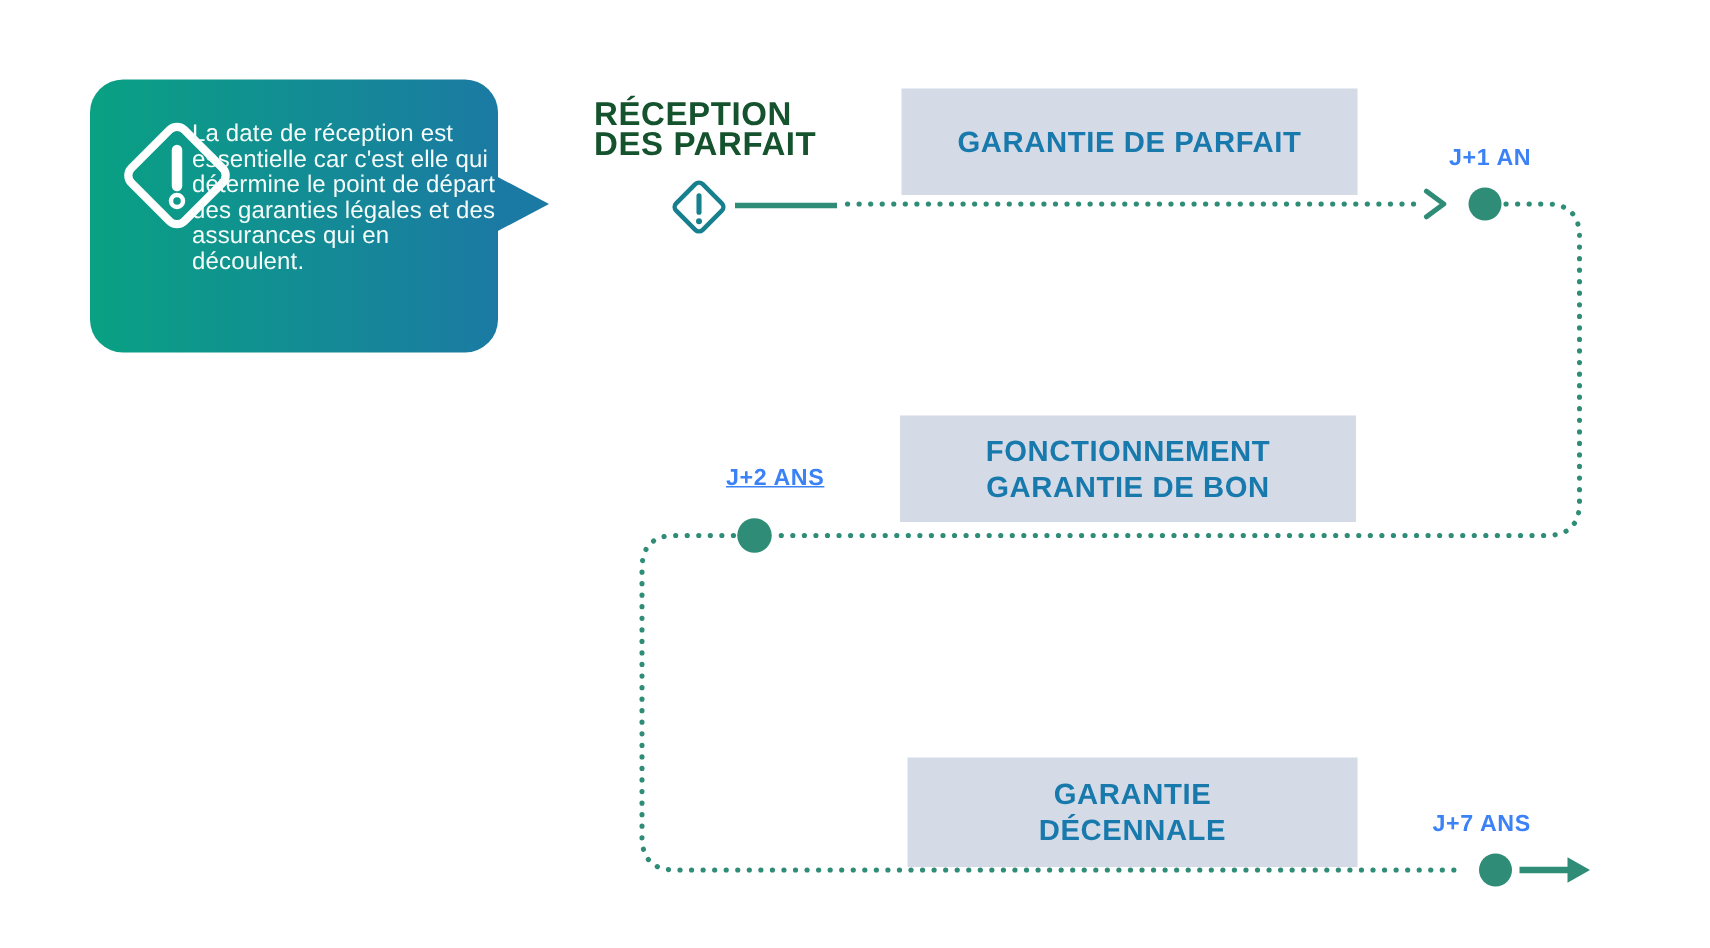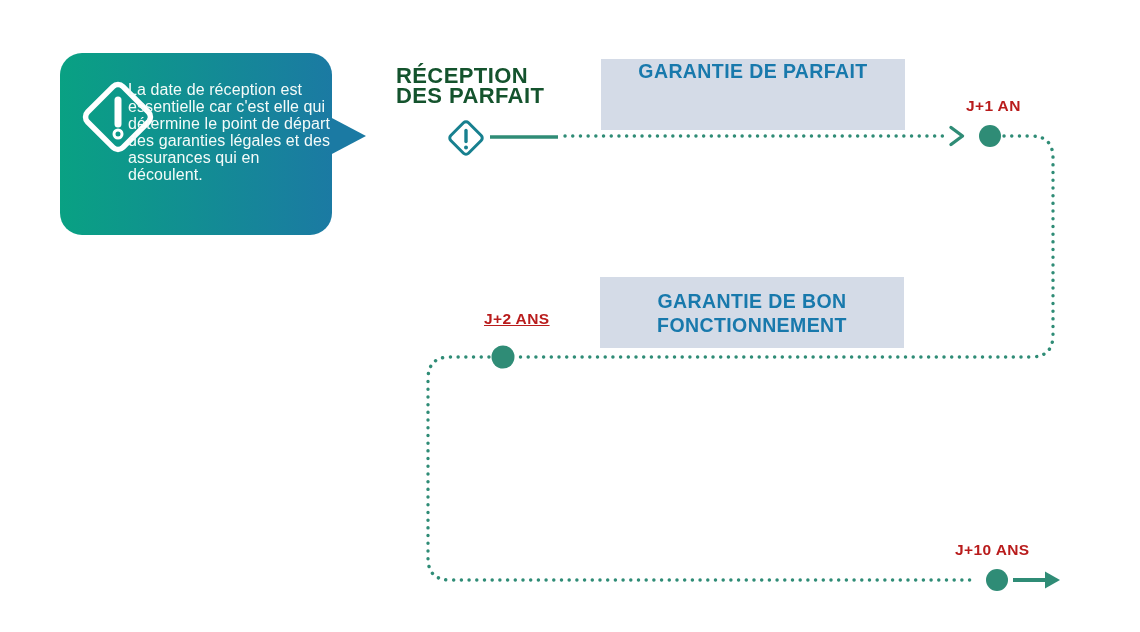--- a/index.html
+++ b/index.html
@@ -34,27 +34,27 @@
     white-space:nowrap;
   }
 
   
   .wbox{
     position:absolute;width:304px;height:71px;background:#D4DBE7;z-index:2;
     display:flex;flex-direction:column;align-items:center;justify-content:center;
     color:#1879AC;font-weight:bold;font-size:19.5px;line-height:24px;letter-spacing:.4px;
     text-align:center;white-space:nowrap;
   }
-  .wbox-1{left:601px;top:59px;justify-content:space-between;}
+  .wbox-1{left:601px;top:59px;}
   .wbox-2{left:600px;top:277px;}
   .wbox-3{left:605px;top:505px;width:300px;height:73px;}
 
   
   .milestone-label{
-    position:absolute;z-index:2;color:#b91c1c;font-weight:bold;font-size:15.5px;
+    position:absolute;z-index:2;color:#3b82f6;font-weight:bold;font-size:15.5px;
     letter-spacing:.4px;white-space:nowrap;
   }
   .ml-j1{left:966px;top:97px;}
   .ml-j2{left:484px;top:310px;text-decoration:underline;}
   .ml-j10{left:955px;top:541px;}
 </style>
 </head>
 <body>
 
 <div class="stage">
@@ -101,21 +101,25 @@
 
   <div class="reception-label">
     <div>RÉCEPTION</div>
     <div>DES PARFAIT</div>
   </div>
 
   <div class="wbox wbox-1">
     <div>GARANTIE DE PARFAIT</div>
   </div>
   <div class="wbox wbox-2">
+    <div>FONCTIONNEMENT</div>
     <div>GARANTIE DE BON</div>
-    <div>FONCTIONNEMENT</div>
+  </div>
+  <div class="wbox wbox-3">
+    <div>GARANTIE</div>
+    <div>DÉCENNALE</div>
   </div>
 
   <div class="milestone-label ml-j1">J+1 AN</div>
   <div class="milestone-label ml-j2">J+2 ANS</div>
-  <div class="milestone-label ml-j10">J+10 ANS</div>
+  <div class="milestone-label ml-j10">J+7 ANS</div>
 
 </div>
 
 </body></html>

